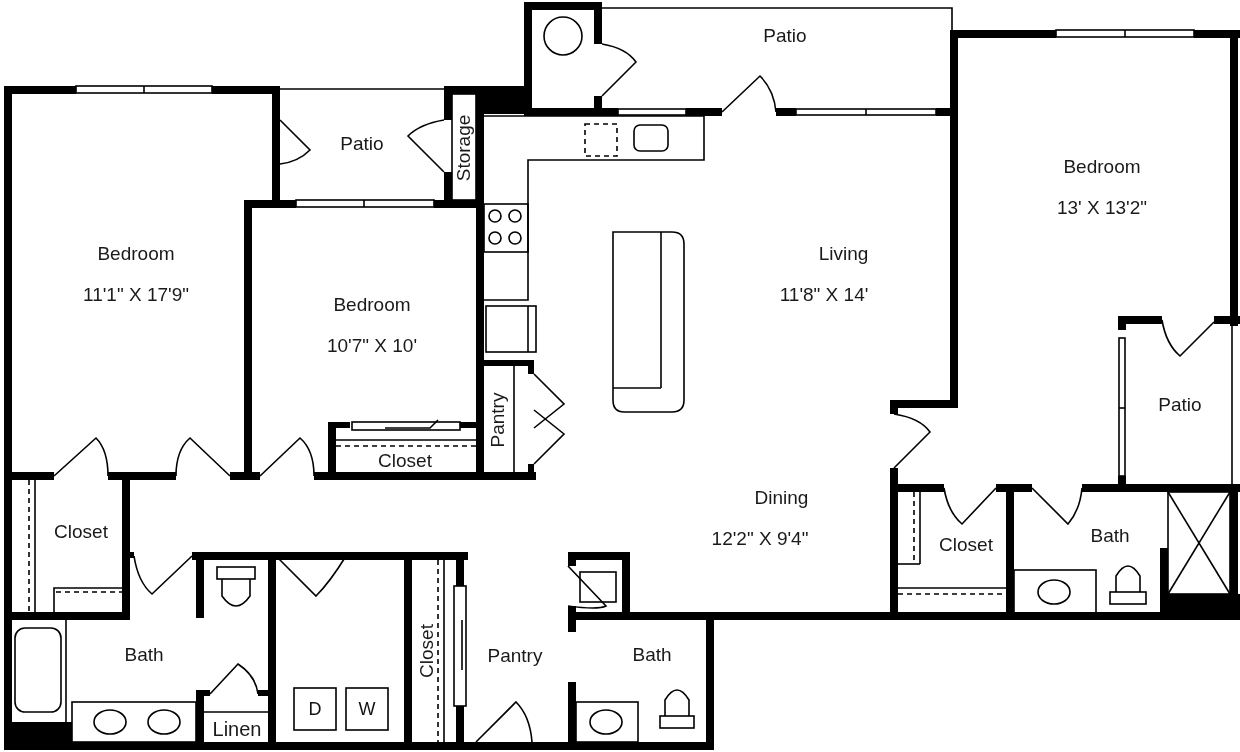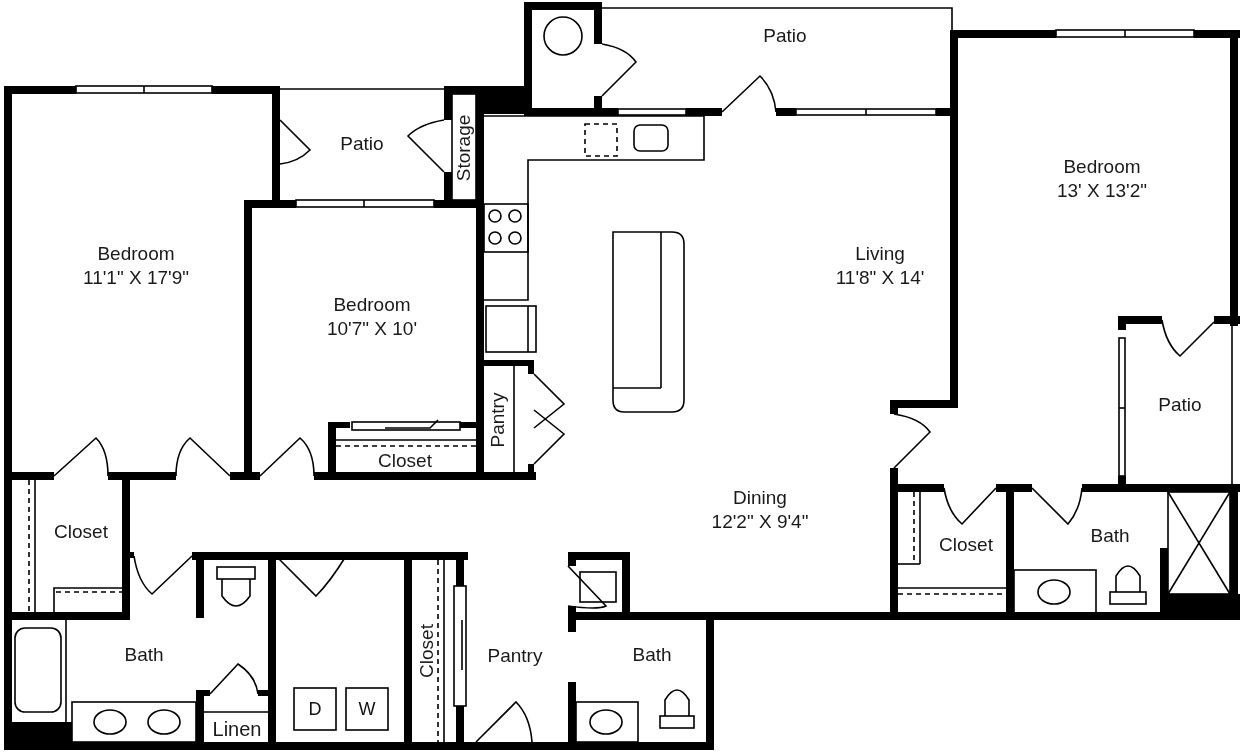--- a/index.html
+++ b/index.html
@@ -7,21 +7,21 @@
   svg { position: absolute; left: 0; top: 0; }
   .wall { fill: #000; }
   .thin { fill: none; stroke: #000; stroke-width: 1.6; }
   .thinw { fill: #fff; stroke: #000; stroke-width: 1.6; }
   .dash { fill: none; stroke: #000; stroke-width: 1.6; stroke-dasharray: 5 4; }
   .lbl {
     position: absolute; font-family: "Liberation Sans", sans-serif; color: #1a1a1a;
     font-size: 19px; line-height: 24px; text-align: center; white-space: nowrap;
     transform: translate(-50%, -50%);
   }
-  .lbl .d { display: block; }
+  .lbl .d { display: block; margin-top: 17px; }
   .vert { transform: translate(-50%, -50%) rotate(-90deg); }
   .app { position: absolute; font-family: "Liberation Sans", sans-serif; font-size: 18px; color:#111;
     transform: translate(-50%,-50%); }
 </style>
 </head>
 <body>
 
 <svg width="1240" height="752" viewBox="0 0 1240 752">
 
   <g>
@@ -227,25 +227,25 @@
   <span class="d">11'1" X 17'9"</span>
 </div>
 <div class="lbl" style="left:372px;top:317px;">
   <span class="d">Bedroom</span>
   <span class="d">10'7" X 10'</span>
 </div>
 <div class="lbl" style="left:1102px;top:179px;">
   <span class="d">Bedroom</span>
   <span class="d">13' X 13'2"</span>
 </div>
-<div class="lbl" style="left:880px;top:266px;">
+<div class="lbl" style="left:824px;top:266px;text-align:right;">
   <span class="d">Living</span>
   <span class="d">11'8" X 14'</span>
 </div>
-<div class="lbl" style="left:760px;top:510px;">
+<div class="lbl" style="left:760px;top:510px;text-align:right;">
   <span class="d">Dining</span>
   <span class="d">12'2" X 9'4"</span>
 </div>
 
 <div class="lbl" style="left:362px;top:144px;">Patio</div>
 <div class="lbl" style="left:785px;top:36px;">Patio</div>
 <div class="lbl" style="left:1180px;top:405px;">Patio</div>
 <div class="lbl vert" style="left:464px;top:148px;">Storage</div>
 <div class="lbl vert" style="left:498px;top:420px;">Pantry</div>
 <div class="lbl" style="left:405px;top:461px;">Closet</div>

